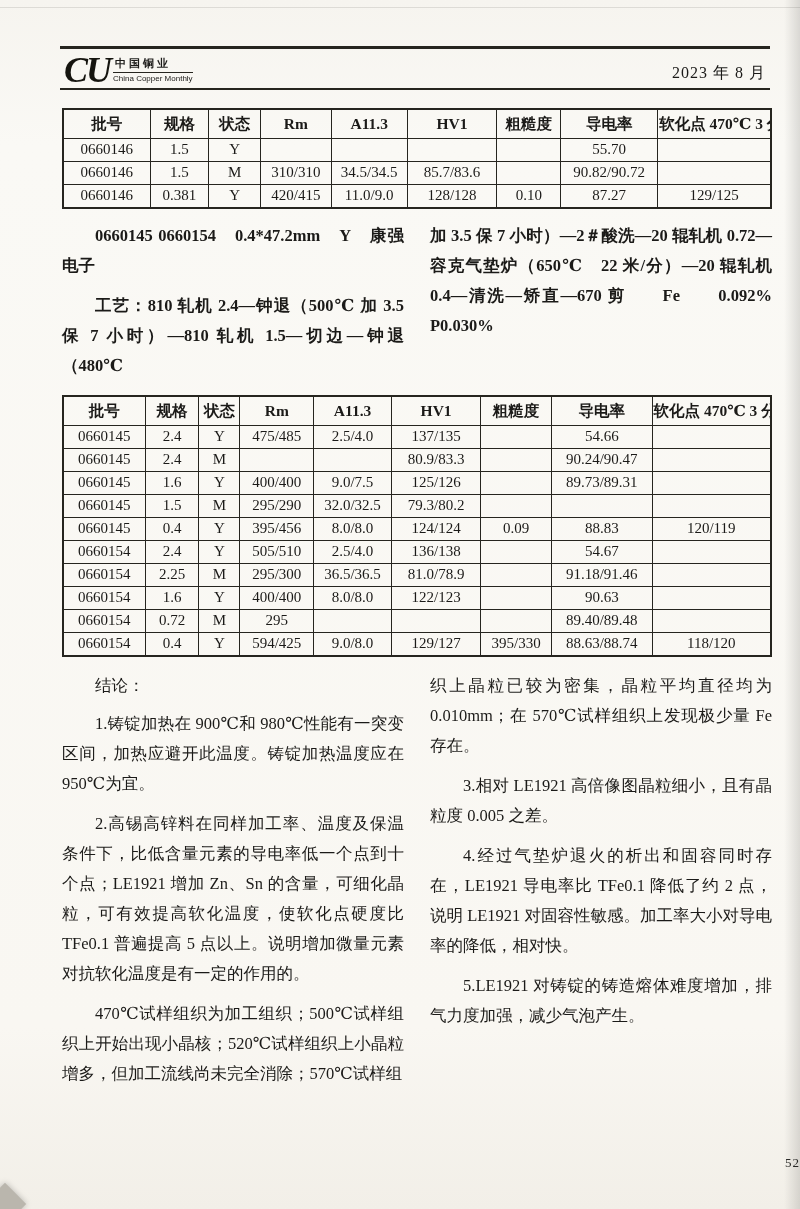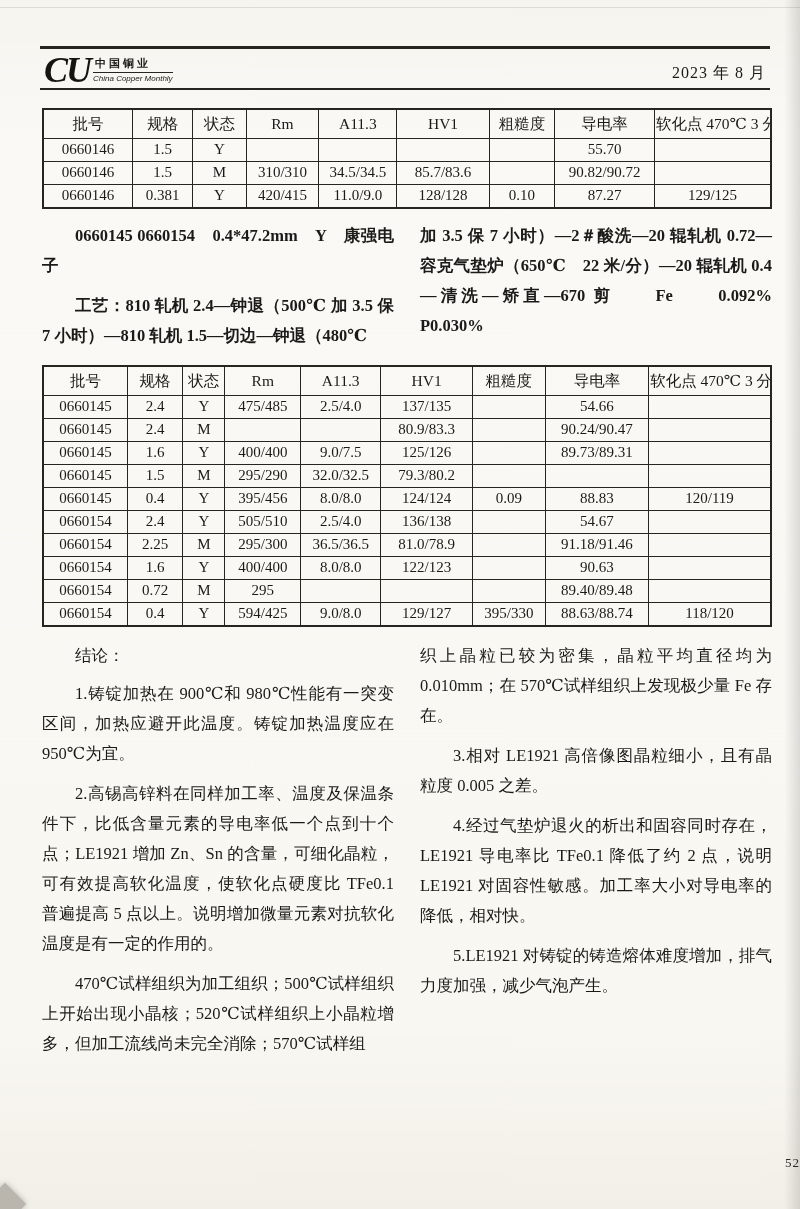--- a/index.html
+++ b/index.html
@@ -5,50 +5,51 @@
   html,body{margin:0;padding:0;background:#d8d5cf;}
   .page{
     position:relative;
     width:800px;height:1209px;
     margin:0 auto;
     box-sizing:border-box;
     background:linear-gradient(180deg,#f6f4ef 0%,#faf9f5 12%,#f9f7f2 85%,#f2efe8 100%);
     font-family:"Liberation Serif","DejaVu Serif",serif;
     color:#1b1a18;
     overflow:hidden;
+    padding-left:20px;
   }
   .edge-right{position:absolute;top:0;right:0;width:16px;height:100%;
     background:linear-gradient(to right,rgba(0,0,0,0),rgba(0,0,0,0.12));}
   .edge-top{position:absolute;top:7px;left:0;width:100%;height:1px;background:rgba(0,0,0,0.10);}
   .fold-bl{position:absolute;left:-10px;bottom:-10px;width:30px;height:30px;
     background:#bab6ad;transform:rotate(45deg);box-shadow:0 0 6px rgba(0,0,0,0.25);}
 
   
   .header{
     margin:46px 30px 0 40px;
     border-top:3px solid #26251f;
     border-bottom:2px solid #26251f;
     display:flex;justify-content:space-between;align-items:flex-end;
     padding:4px 4px 3px 4px;height:44px;box-sizing:border-box;
   }
   .logo{display:flex;align-items:flex-end;gap:3px;}
   .logo-cu{font-style:italic;font-weight:bold;font-size:36px;line-height:0.8;letter-spacing:-2px;color:#15140f;}
   .logo-right{display:flex;flex-direction:column;margin-bottom:2px;}
   .logo-cn{font-family:Liberation Mono, monospace;font-weight:bold;font-size:11px;
     letter-spacing:3px;border-bottom:1.5px solid #26251f;padding:0 2px 1px 2px;white-space:nowrap;}
-  .logo-en{font-family:"Liberation Sans","DejaVu Sans",sans-serif;font-style:italic;font-size:8px;
+  .logo-en{font-family:"Liberation Sans","DejaVu Sans",sans-serif;font-size:8px;
     white-space:nowrap;padding-top:1px;}
   .header-date{font-size:16px;letter-spacing:1px;padding-bottom:1px;}
 
   
   .block{margin-left:42px;margin-right:28px;}
   table{width:100%;border-collapse:collapse;table-layout:fixed;border:2.5px solid #26251f;}
   th,td{border:1.5px solid #26251f;text-align:center;vertical-align:middle;
     line-height:1.15;overflow:hidden;white-space:nowrap;}
-  th{font-weight:normal;font-size:15.5px;padding:5px 1px;}
+  th{font-weight:bold;font-size:15.5px;padding:5px 1px;}
   td{font-size:15px;padding:1px;height:20px;}
   .t1-wrap{margin-top:18px;}
   .t2-wrap{margin-top:4px;}
   .t2 th:nth-child(3){word-break:break-all;white-space:normal;padding-left:0;padding-right:0;}
 
   
   .twocol{display:flex;gap:26px;}
   .col{flex:1;min-width:0;}
   .para{font-size:16.5px;line-height:30px;text-align:justify;margin:0 0 10px 0;text-indent:2em;}
   .para.no-indent{text-indent:0;}

